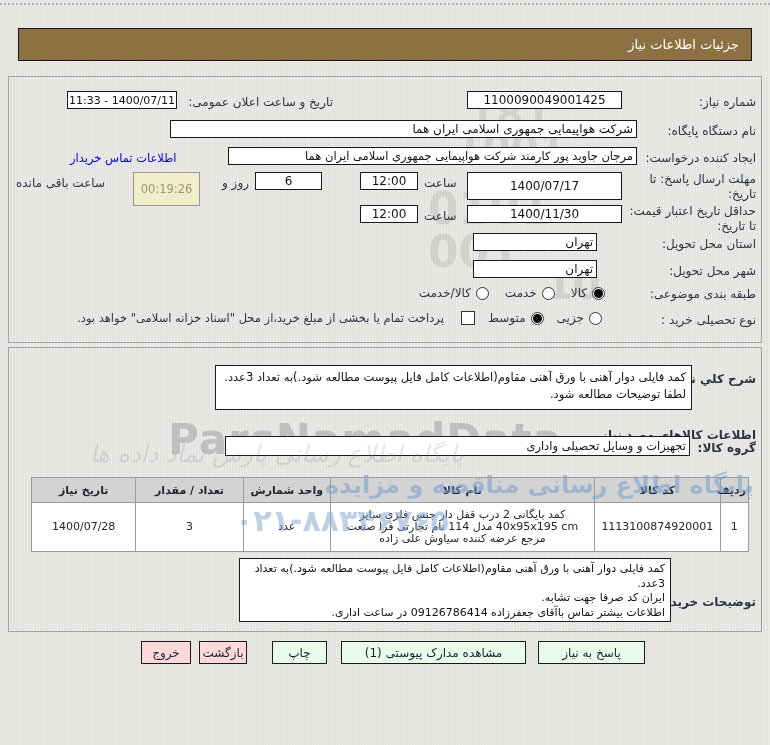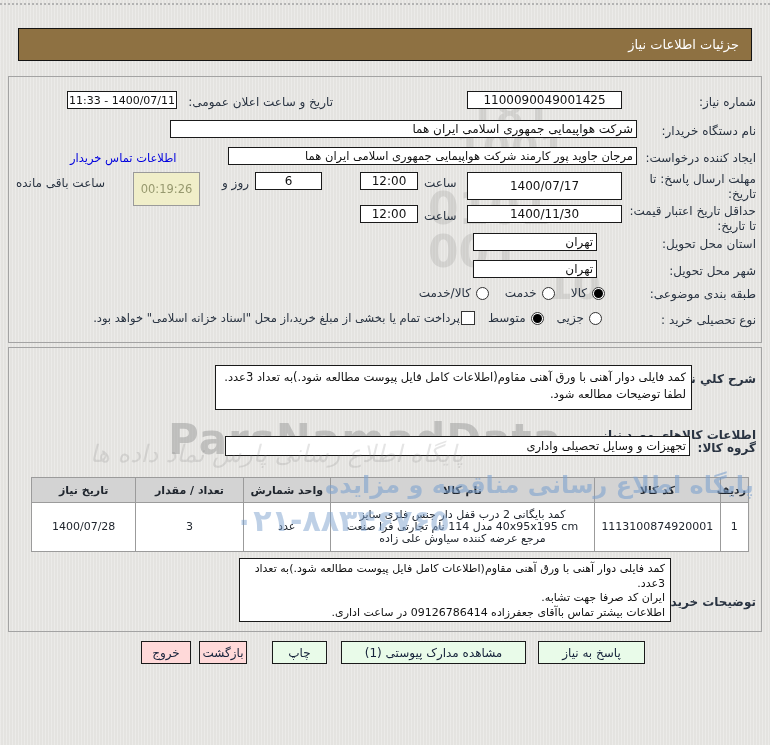--- a/index.html
+++ b/index.html
@@ -68,21 +68,21 @@
     <span>جزئیات اطلاعات نیاز</span>
   </div>
 
   <div class="fieldset" style="left:8px;top:76px;width:752px;height:265px;"></div>
 
   <div class="lbl" style="right:14px;top:95px;">شماره نیاز:</div>
   <div class="box c" style="left:467px;top:91px;width:155px;height:18px;">1100090049001425</div>
   <div class="lbl" style="right:437px;top:95px;">تاریخ و ساعت اعلان عمومی:</div>
   <div class="box c" style="left:67px;top:91px;width:110px;height:18px;font-size:11px;">1400/07/11 - 11:33</div>
 
-  <div class="lbl" style="right:14px;top:124px;">نام دستگاه خریدار:</div>
+  <div class="lbl" style="right:14px;top:124px;">نام دستگاه پایگاه:</div>
   <div class="box r" style="left:170px;top:120px;width:467px;height:18px;">شرکت هواپیمایی جمهوری اسلامی ایران هما</div>
 
   <div class="lbl" style="right:14px;top:151px;">ایجاد کننده درخواست:</div>
   <div class="box r" style="left:228px;top:147px;width:409px;height:18px;font-size:11.5px;">مرجان جاوید پور کارمند شرکت هواپیمایی جمهوری اسلامی ایران هما</div>
   <div class="link" style="left:70px;top:151px;">اطلاعات تماس خریدار</div>
 
   <div class="lbl wrap" style="right:14px;top:172px;width:110px;">مهلت ارسال پاسخ: تا تاریخ:</div>
   <div class="box c" style="left:467px;top:172px;width:155px;height:28px;">1400/07/17</div>
   <div class="lbl" style="left:424px;top:176px;">ساعت</div>
   <div class="box c" style="left:360px;top:172px;width:58px;height:18px;">12:00</div>
@@ -121,21 +121,21 @@
   <div class="lbl" style="right:14px;top:313px;">نوع تحصیلی خرید :</div>
   <div class="optrow" style="right:168px;top:311px;gap:13px;">
     <span class="opt">
       <span class="radio"></span>
       <span>جزیی</span>
     </span>
     <span class="opt">
       <span class="radio checked"></span>
       <span>متوسط</span>
     </span>
-    <span class="opt" style="gap:1px;font-size:11.5px;">
+    <span class="opt" style="gap:17px;font-size:11.5px;">
       <span class="checkbox"></span>
       <span>پرداخت تمام یا بخشی از مبلغ خرید،از محل "اسناد خزانه اسلامی" خواهد بود.</span>
     </span>
   </div>
 
   <div class="fieldset" style="left:8px;top:347px;width:752px;height:283px;"></div>
 
   <div class="lbl b" style="right:14px;top:372px;">شرح کلي نیاز:</div>
   <div class="tbox" style="left:215px;top:365px;width:477px;height:45px;font-size:11.5px;line-height:17px;">
     <div>کمد فایلی دوار آهنی با ورق آهنی مقاوم(اطلاعات کامل فایل پیوست مطالعه شود.)به تعداد 3عدد.</div>

